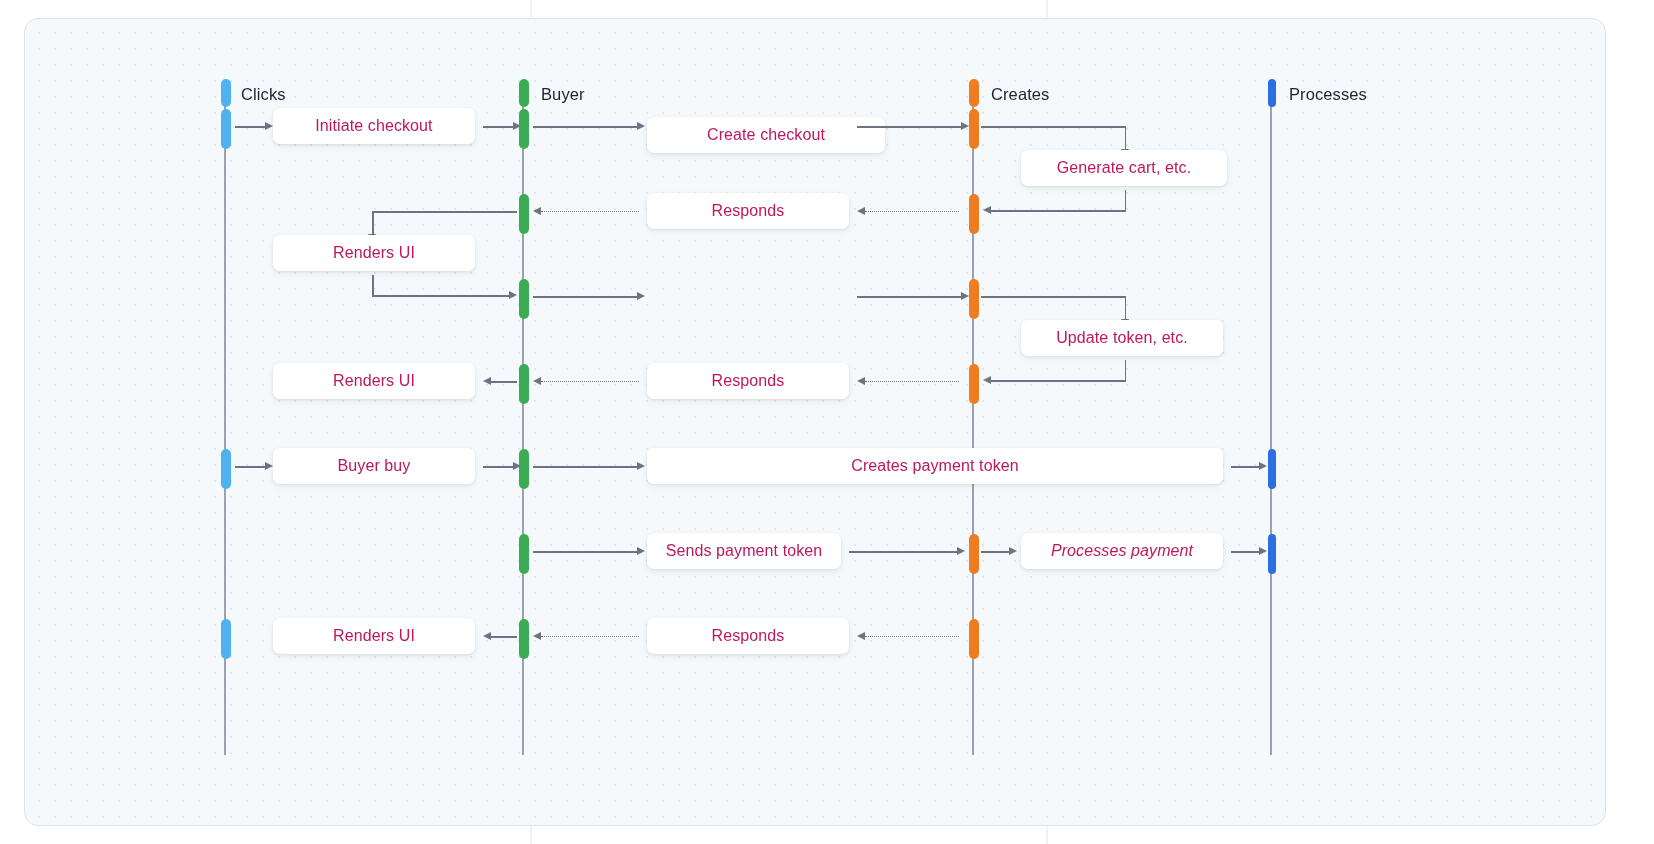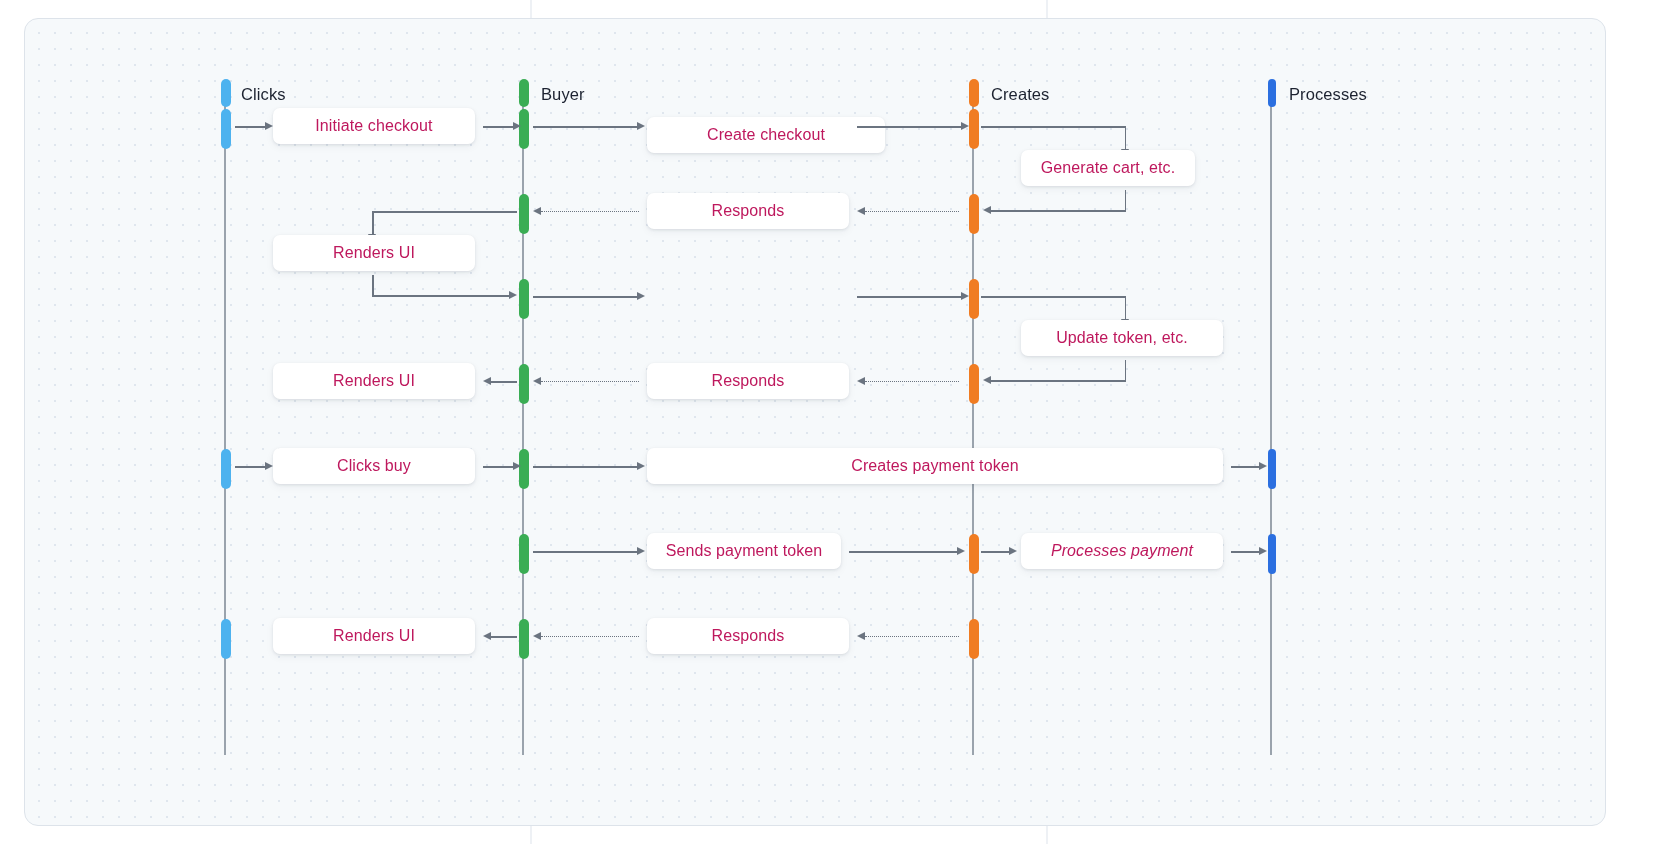--- a/index.html
+++ b/index.html
@@ -166,21 +166,21 @@
     <div class="hline" style="left:508px; top:107px; width:106px;"></div>
     <div class="arrow-r" style="left:612px; top:102.5px;"></div>
     <div class="msgbox" style="left:622px; top:98px; width:238px;">Create checkout</div>
 
     <div class="hline" style="left:832px; top:107px; width:106px;"></div>
     <div class="arrow-r" style="left:936px; top:102.5px;"></div>
 
     <div class="hline" style="left:956px; top:107px; width:145px;"></div>
     <div class="vline" style="left:1099.5px; top:107px; height:25px;"></div>
     <div class="arrow-d" style="left:1095.5px; top:130px;"></div>
-    <div class="msgbox" style="left:996px; top:131px; width:174px;">Generate cart, etc.</div>
+    <div class="msgbox" style="left:996px; top:131px; width:206px;">Generate cart, etc.</div>
 
     <div class="vline" style="left:1099.5px; top:171px; height:21px;"></div>
     <div class="hline" style="left:966px; top:191px; width:135px;"></div>
     <div class="arrow-l" style="left:958px; top:187px;"></div>
 
     <div class="hline dotted" style="left:840px; top:192px; width:94px;"></div>
     <div class="arrow-l" style="left:832px; top:187.5px;"></div>
     <div class="msgbox" style="left:622px; top:174px; width:202px;">Responds</div>
     <div class="hline dotted" style="left:516px; top:192px; width:98px;"></div>
     <div class="arrow-l" style="left:508px; top:187.5px;"></div>
@@ -210,21 +210,21 @@
     <div class="arrow-l" style="left:832px; top:357.5px;"></div>
     <div class="msgbox" style="left:622px; top:344px; width:202px;">Responds</div>
     <div class="hline dotted" style="left:516px; top:362px; width:98px;"></div>
     <div class="arrow-l" style="left:508px; top:357.5px;"></div>
     <div class="hline" style="left:466px; top:362px; width:26px;"></div>
     <div class="arrow-l" style="left:458px; top:357.5px;"></div>
     <div class="msgbox" style="left:248px; top:344px; width:202px;">Renders UI</div>
 
     <div class="hline" style="left:210px; top:447px; width:32px;"></div>
     <div class="arrow-r" style="left:240px; top:442.5px;"></div>
-    <div class="msgbox" style="left:248px; top:429px; width:202px;">Clicks buy</div>
+    <div class="msgbox" style="left:248px; top:429px; width:202px;">Buyer buy</div>
     <div class="hline" style="left:458px; top:447px; width:32px;"></div>
     <div class="arrow-r" style="left:488px; top:442.5px;"></div>
     <div class="hline" style="left:508px; top:447px; width:106px;"></div>
     <div class="arrow-r" style="left:612px; top:442.5px;"></div>
     <div class="msgbox" style="left:622px; top:429px; width:576px;">Creates payment token</div>
     <div class="hline" style="left:1206px; top:447px; width:30px;"></div>
     <div class="arrow-r" style="left:1234px; top:442.5px;"></div>
 
     <div class="hline" style="left:508px; top:532px; width:106px;"></div>
     <div class="arrow-r" style="left:612px; top:527.5px;"></div>

